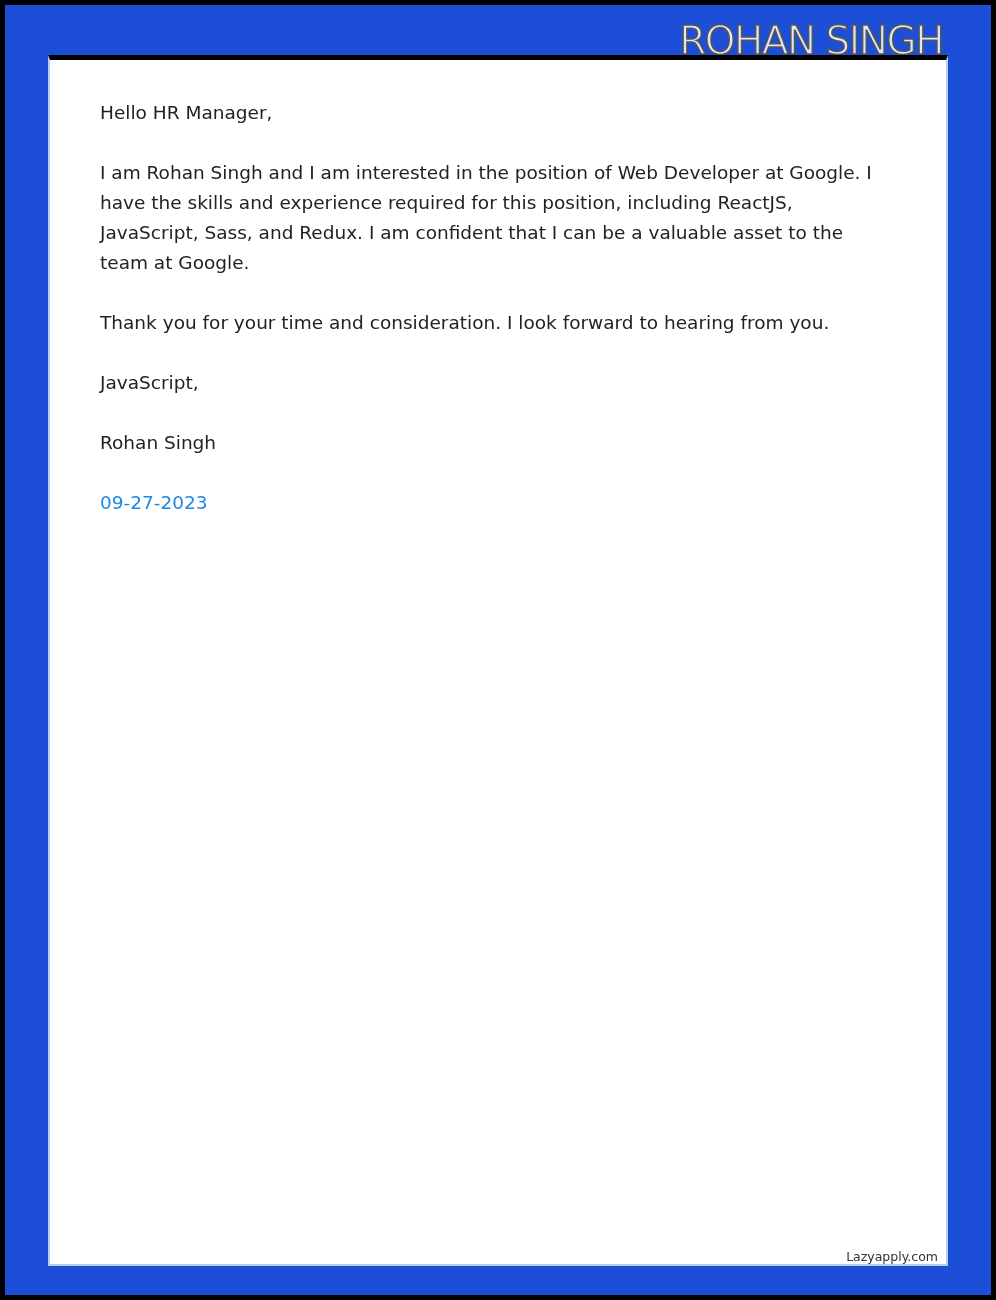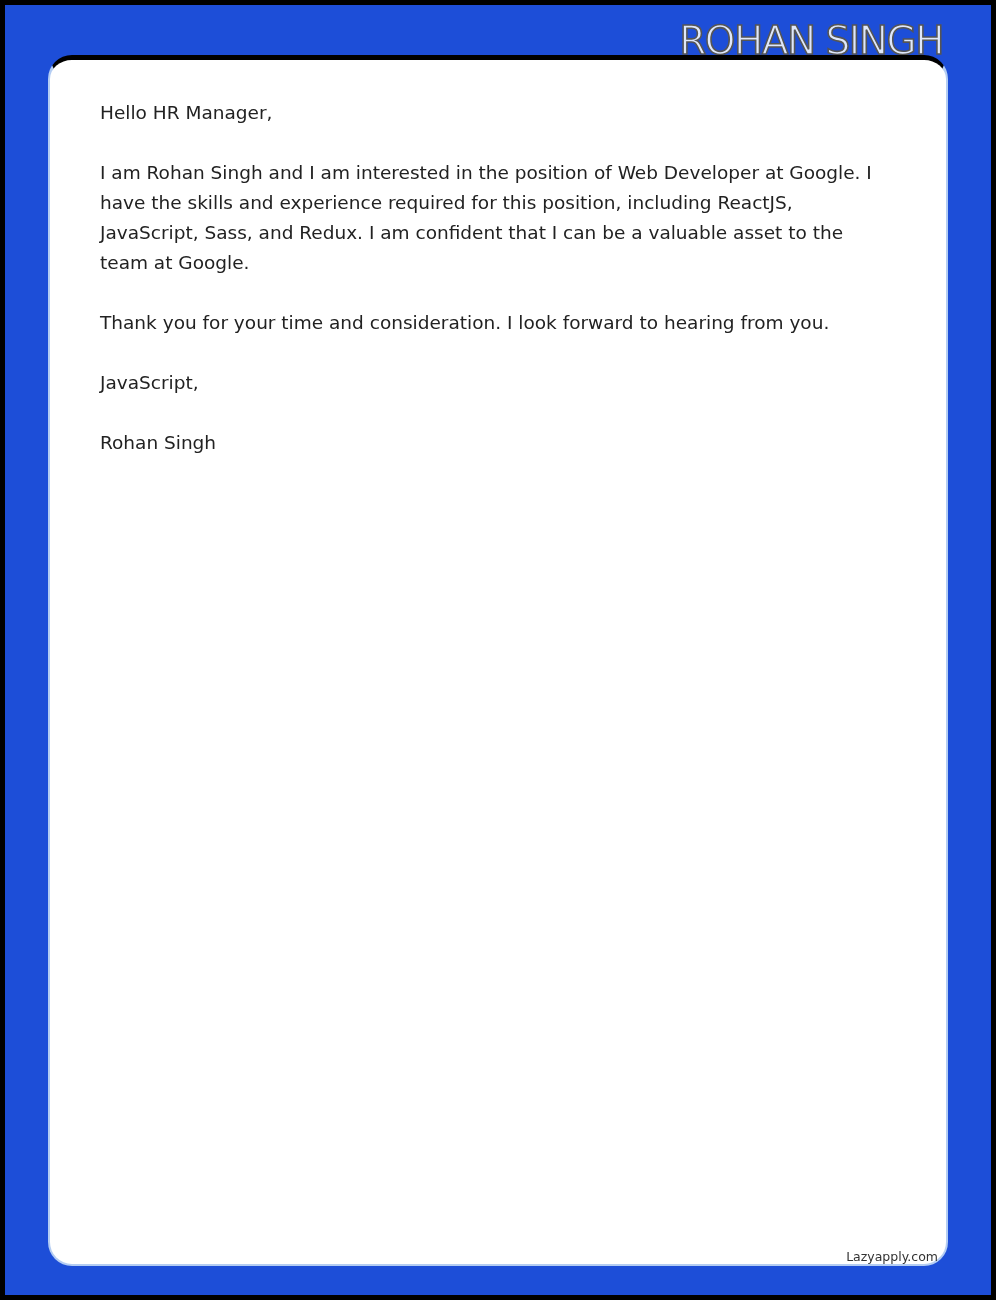--- a/index.html
+++ b/index.html
@@ -26,21 +26,20 @@
   }
   .page {
     position: absolute;
     left: 43px; top: 50px;
     width: 896px; height: 1204px;
     background: #fff;
     border-left: 2px solid #b4cdf3;
     border-right: 2px solid #b4cdf3;
     border-bottom: 2px solid #b4cdf3;
     border-top: 5px solid #000;
-    border-radius: 24px;
   }
   .body-text {
     position: absolute;
     left: 50px; top: 38px;
     width: 790px;
     font-size: 18.5px;
     line-height: 30px;
     color: #222;
   }
   .body-text p { margin: 0 0 30px 0; }
@@ -60,17 +59,18 @@
 <div class="frame">
   <div class="name">ROHAN SINGH</div>
 
   <div class="page">
     <div class="body-text">
       <p>Hello HR Manager,</p>
       <p>I am Rohan Singh and I am interested in the position of Web Developer at Google. I have the skills and experience required for this position, including ReactJS, JavaScript, Sass, and Redux. I am confident that I can be a valuable asset to the team at Google.</p>
       <p>Thank you for your time and consideration. I look forward to hearing from you.</p>
       <p class="signoff">JavaScript,</p>
       <p class="signer">Rohan Singh</p>
+      <p class="date">09-27-2023</p>
     </div>
 
     <div class="footer">Lazyapply.com</div>
   </div>
 </div>
 
 </body></html>

